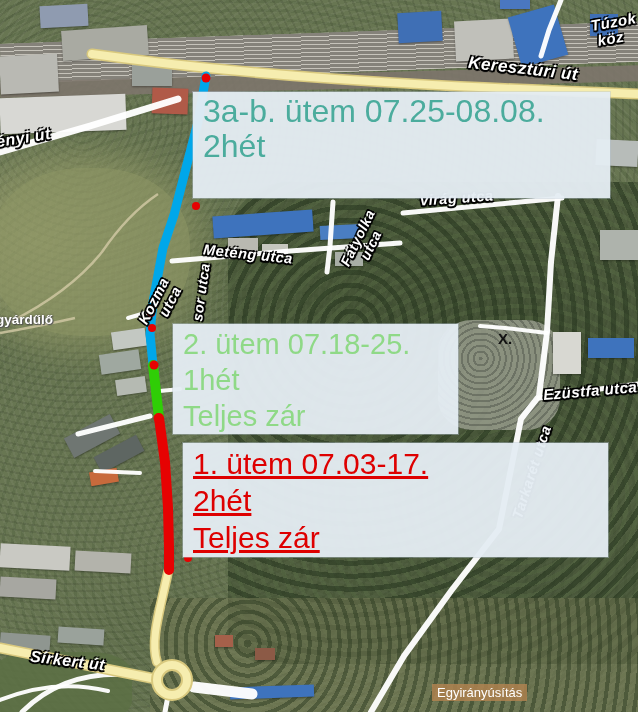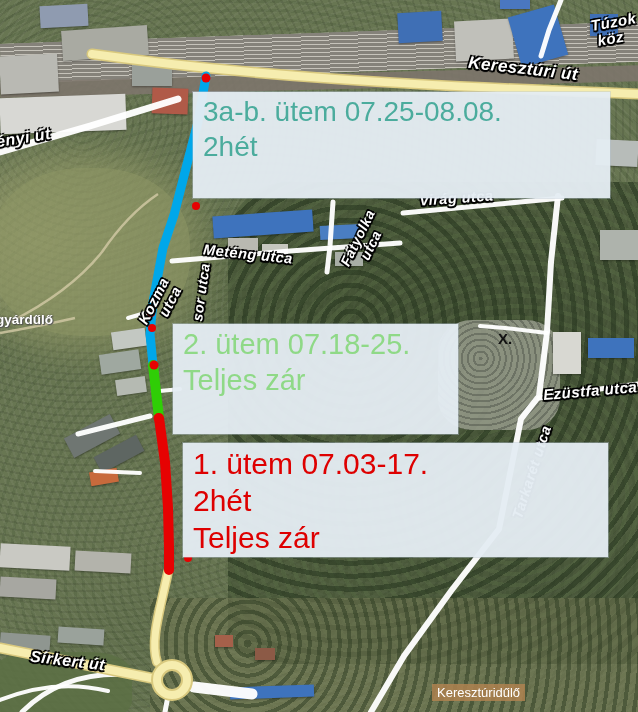--- a/index.html
+++ b/index.html
@@ -46,21 +46,21 @@
   .area-label{position:absolute;color:#fff;font-weight:bold;white-space:nowrap;font-size:13.5px;
       text-shadow:0 0 2px #444,1px 1px 1px #555;}
   .district-label{position:absolute;color:#111;font-weight:bold;font-size:15px;}
   .dulo-label{position:absolute;color:#fff;font-size:13px;background:rgba(175,130,80,.85);
       padding:1px 5px;white-space:nowrap;}
 
   
   .info-box{position:absolute;background:rgba(228,236,243,.96);padding:2px 0 0 10px;
       box-shadow:0 0 0 1px rgba(180,195,210,.4);}
   .info-box .line{white-space:nowrap;font-weight:400;}
-  .phase3{color:#4bac9d;font-size:28px;line-height:35px;}
+  .phase3{color:#4bac9d;font-size:32px;line-height:35px;}
   .phase2{color:#8fd987;font-size:29px;line-height:36px;}
   .phase1{color:#de0000;font-size:30px;line-height:37px;}
 
   svg{position:absolute;left:0;top:0;}
 </style>
 </head>
 <body>
 
 <div id="map">
 
@@ -173,29 +173,30 @@
   <div class="street-label" style="left:338px;top:262px;font-size:14px;transform:rotate(-64deg);transform-origin:0 0;">
     <div>Fátyolka</div>
     <div style="margin-left:14px;">utca</div>
   </div>
   <span class="street-label" style="left:420px;top:191px;font-size:14.5px;transform:rotate(-4deg);">virág utca</span>
   <span class="street-label" style="left:543px;top:383px;font-size:15px;transform:rotate(-5deg);">Ezüstfa utca</span>
   <span class="street-label" style="left:510px;top:516px;font-size:14.5px;transform:rotate(-72deg);transform-origin:0 0;">Tarkarét utca</span>
   <span class="district-label" style="left:498px;top:330px;">X.</span>
   <span class="area-label" style="left:-4px;top:312px;">gyárdűlő</span>
   <span class="street-label" style="left:30px;top:653px;font-size:16px;transform:rotate(7deg);">Sírkert út</span>
-  <span class="dulo-label" style="left:432px;top:684px;">Keresztúridűlő</span>
+  <span class="dulo-label" style="left:432px;top:684px;">Egyirányúsítás</span>
 
   <div class="info-box phase3" style="left:193px;top:92px;width:407px;height:104px;">
     <div class="line">3a-b. ütem 07.25-08.08.</div>
     <div class="line">2hét</div>
   </div>
   <div class="info-box phase2" style="left:173px;top:324px;width:275px;height:108px;">
     <div class="line">2. ütem 07.18-25.</div>
+    <div class="line">1hét</div>
     <div class="line">Teljes zár</div>
   </div>
-  <div class="info-box phase1" style="left:183px;top:443px;width:415px;height:112px;">
+  <div class="info-box phase1" style="left:183px;top:443px;width:415px;height:112px;text-decoration:underline;">
     <div class="line">1. ütem 07.03-17.</div>
     <div class="line">2hét</div>
     <div class="line">Teljes zár</div>
   </div>
 
 </div>
 
 </body></html>

